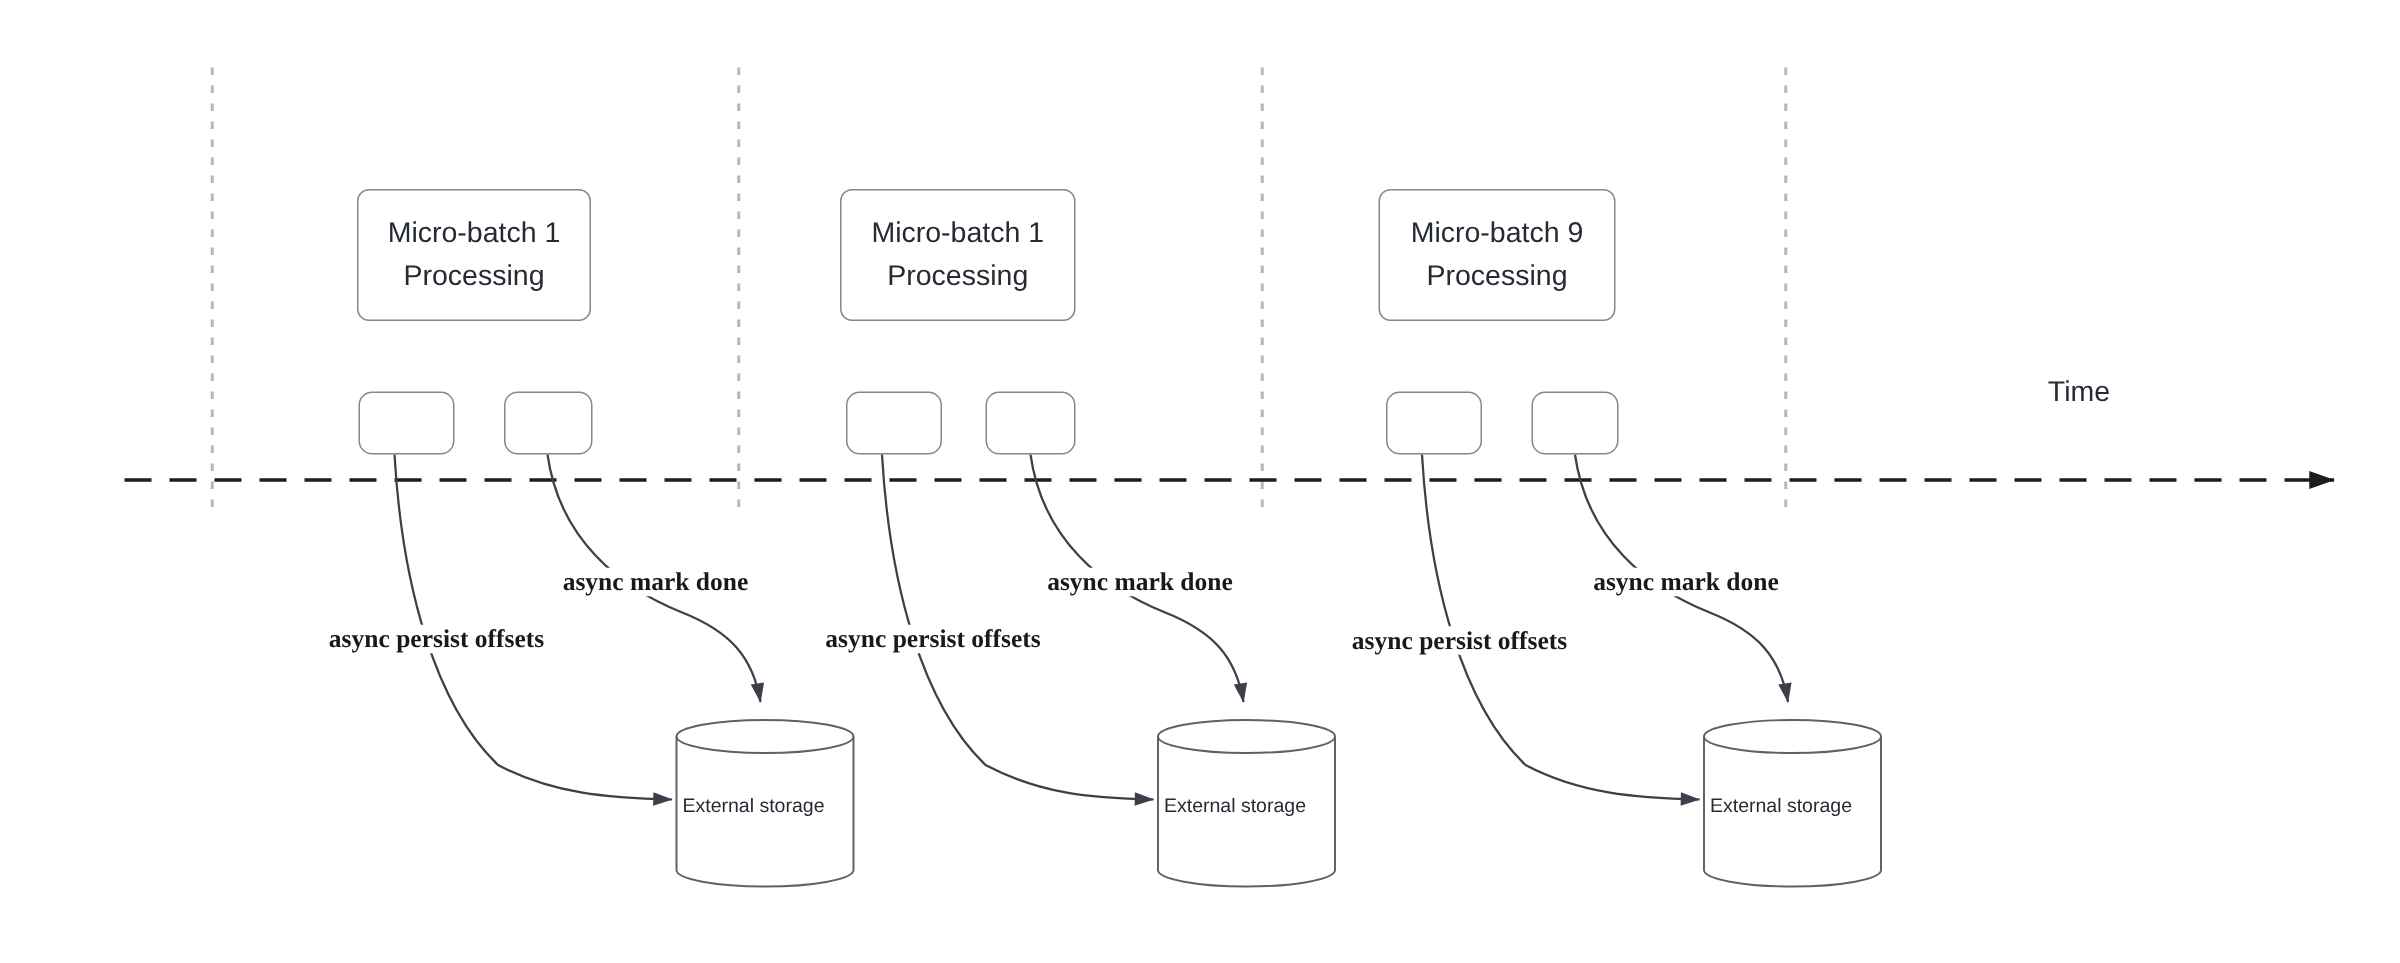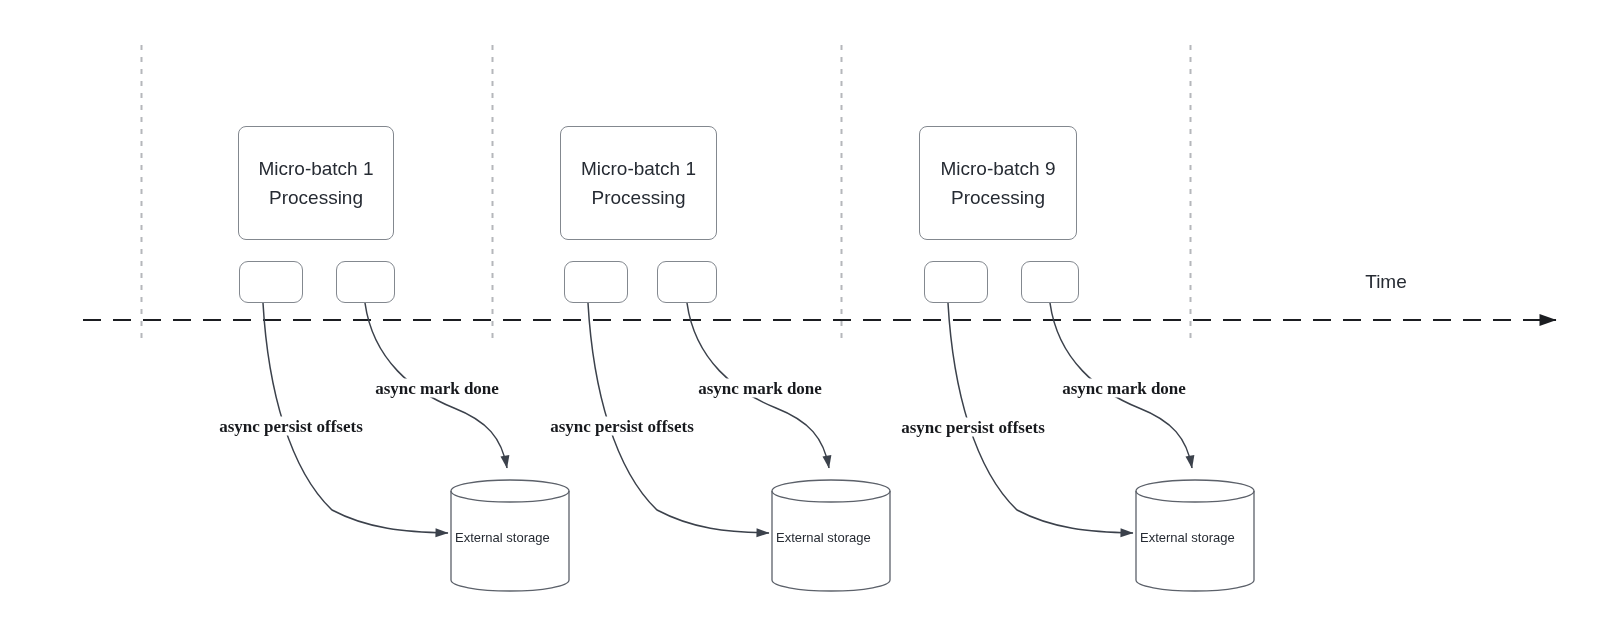--- a/index.html
+++ b/index.html
@@ -14,21 +14,21 @@
   }
   *{margin:0;padding:0;box-sizing:border-box;}
   html,body{background:#f4f4f4;}
   body{font-family:"Liberation Sans","DejaVu Sans",sans-serif;}
   .canvas{
     position:relative;width:1600px;height:642px;background:var(--c-bg);
     overflow:hidden;margin:0 auto;
   }
   .canvas svg{position:absolute;left:0;top:0;}
   .process-box{
-    position:absolute;top:126px;height:114px;border:1px solid var(--c-shape);
+    position:absolute;top:126px;height:88px;border:1px solid var(--c-shape);
     border-radius:8px;background:#fff;display:flex;align-items:center;justify-content:center;
     text-align:center;font-size:19px;line-height:29px;color:var(--c-text);padding:0 12px;
   }
   .task-chip{
     position:absolute;top:261px;height:42px;border:1px solid var(--c-shape);
     border-radius:9px;background:#fff;
   }
   .edge-label{
     position:absolute;transform:translate(-50%,-50%);white-space:nowrap;
     font-size:17px;font-weight:bold;color:var(--c-label);
@@ -102,15 +102,15 @@
   <div class="edge-label" style="left:760px;top:388px;">async mark done</div>
   <div class="storage-label" style="left:831px;top:537px;">External storage</div>
 
   <div class="process-box" style="left:919px;width:158px;">Micro-batch 9 Processing</div>
   <div class="task-chip" style="left:924px;width:64px;"></div>
   <div class="task-chip" style="left:1021px;width:58px;"></div>
   <div class="edge-label" style="left:973px;top:427px;">async persist offsets</div>
   <div class="edge-label" style="left:1124px;top:388px;">async mark done</div>
   <div class="storage-label" style="left:1195px;top:537px;">External storage</div>
 
-  <div class="time-label" style="left:1386px;top:282px;">Time</div>
+  <div class="time-label" style="left:1386px;top:262px;">Time</div>
 
 </div>
 
 </body></html>

